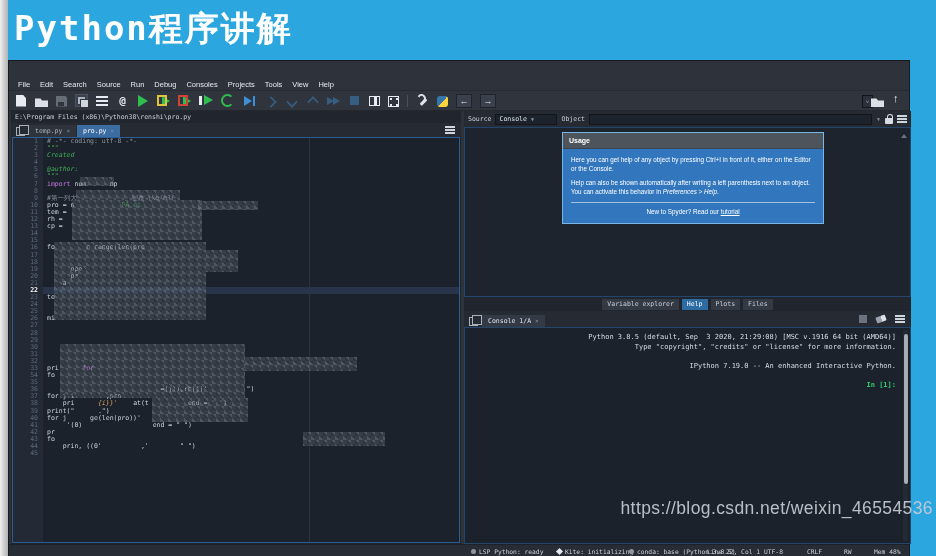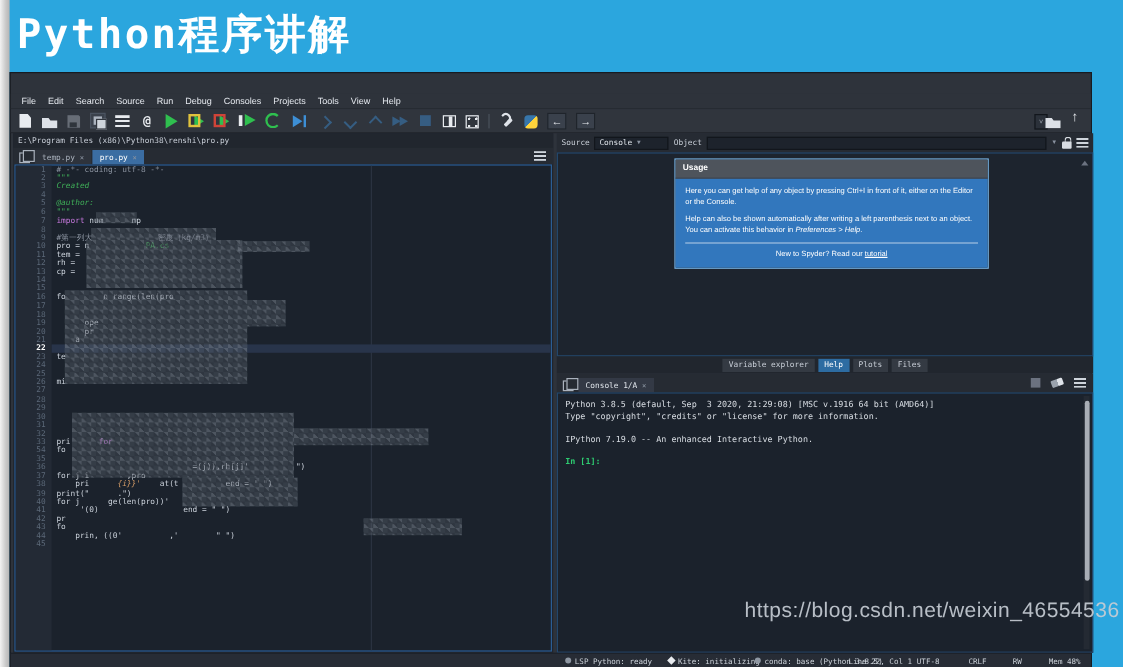--- a/index.html
+++ b/index.html
@@ -107,21 +107,21 @@
   #usage-foot a{color:#fff;text-decoration:underline;}
   #help-tabsrow{left:0;top:186px;width:100%;height:14px;background:#21262e;display:flex;justify-content:center;align-items:center;gap:3px;}
   .ptab{font-size:6.5px;color:#c9cfd8;background:#343a43;padding:1.5px 5px;font-family:"DejaVu Sans Mono",monospace;}
   .ptab.active{background:#2d6ca2;color:#fff;}
   #console-pane{left:455px;top:250px;width:447px;height:233px;}
   #con-tabbar{left:0;top:0;width:100%;height:16px;background:#262b33;display:flex;align-items:flex-end;}
   #con-icons{position:absolute;right:6px;top:4px;display:flex;gap:9px;align-items:center;}
   .sq{width:8px;height:8px;background:#6b7280;}
   .eraser{width:10px;height:6px;background:linear-gradient(90deg,#9aa2ad 55%,#dfe3e9 55%);transform:rotate(-20deg);border-radius:1px;}
   #con-content{left:0;top:16px;width:100%;height:217px;background:#1b222c;border:1px solid #23476b;box-sizing:border-box;}
-  .conline{font:7px/9.5px "DejaVu Sans Mono",monospace;color:#d8dde3;white-space:pre;}
+  .conline{font:7px/9.5px "DejaVu Sans Mono",monospace;color:#d8dde3;white-space:pre;text-align:right;}
   #con-text{position:absolute;left:6px;top:5px;right:14px;}
   .prompt{color:#2ecc71;font-weight:bold;}
   #con-scroll{position:absolute;right:2px;top:2px;width:5px;bottom:2px;background:#242a33;}
   #con-thumb{position:absolute;left:.5px;top:4px;width:4px;height:150px;background:#a8adb5;border-radius:2px;}
   .scroll-arrow{position:absolute;right:3px;top:3px;width:0;height:0;border:3px solid transparent;border-bottom:4px solid #6b7280;}
   
   #statusbar{left:0;top:483px;width:100%;height:13px;background:#272c35;border-top:1px solid #1d222a;}
   .stitem{position:absolute;color:#cdd3da;font-size:6.3px;line-height:13px;font-family:"DejaVu Sans Mono",monospace;white-space:nowrap;}
   .stdot{display:inline-block;width:5px;height:5px;border-radius:50%;background:#8f97a2;margin-right:3px;}
   .stkite{display:inline-block;width:5px;height:5px;background:#e8ebef;transform:rotate(45deg);margin-right:3px;}

